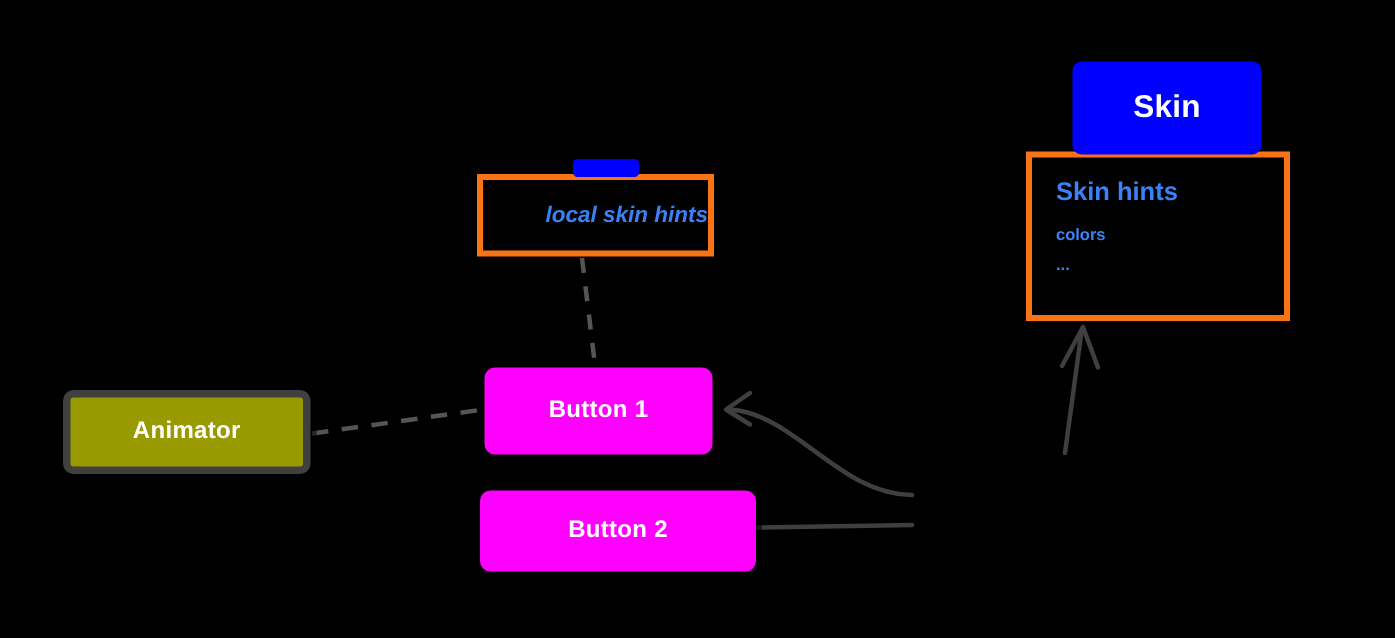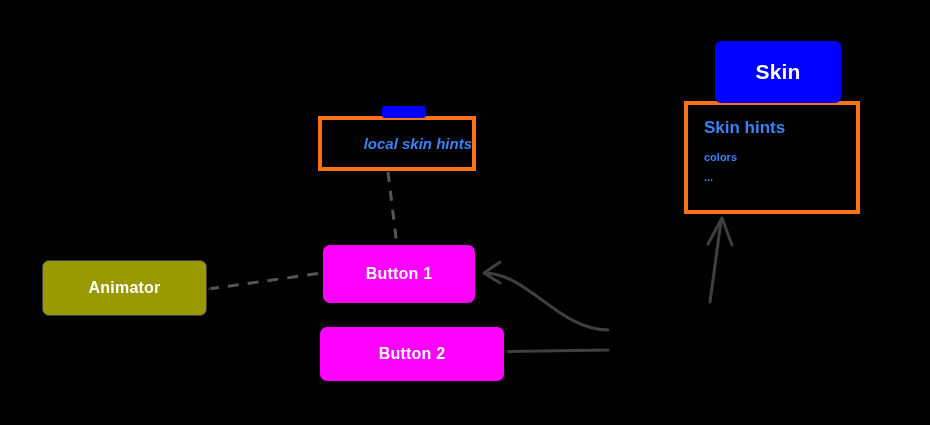--- a/index.html
+++ b/index.html
@@ -41,21 +41,21 @@
   .node.solid {
     border-radius: 7px;
     box-shadow: 4px 5px 0 rgba(0,0,0,0.55);
   }
 
   
   .node-animator {
     left: 42px;  top: 260px;
     width: 165px; height: 56px;
     background: #999900;
-    border: 1px solid #404040;
+    border: 5px solid #404040;
   }
 
   
   .node-button1 {
     left: 323px; top: 245px;
     width: 152px; height: 58px;
     background: #ff00ff;
   }
   .node-button2 {
     left: 320px; top: 327px;

